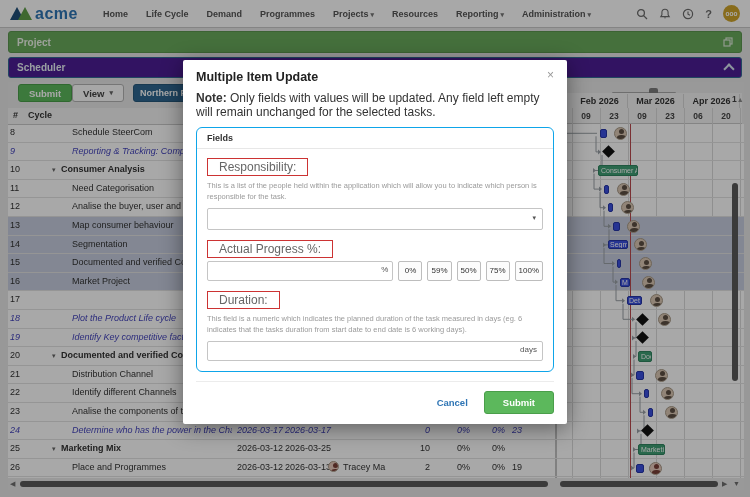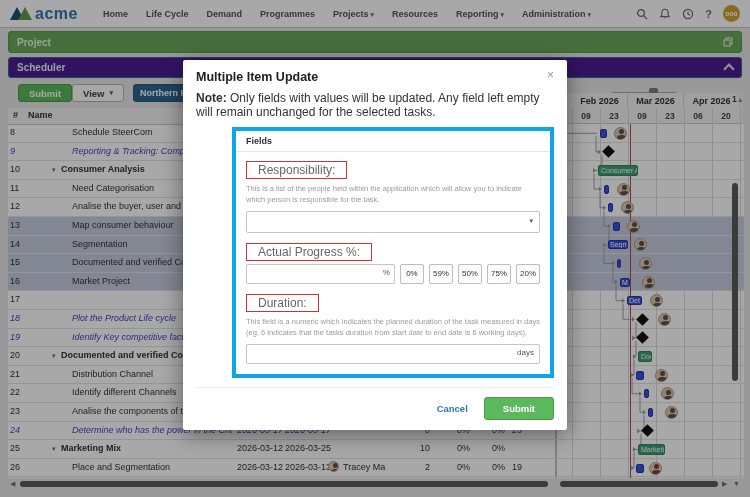--- a/index.html
+++ b/index.html
@@ -89,21 +89,21 @@
   .sarrow{position:absolute;font-size:7px;color:#707070;z-index:8;cursor:pointer;}
   
   .dim{position:absolute;inset:0;background:rgba(0,0,0,0.34);z-index:40;}
   .modal{position:absolute;left:183px;top:60px;width:384px;background:#fff;z-index:50;border-radius:2px;
          box-shadow:0 4px 22px rgba(0,0,0,.45);box-sizing:border-box;padding:10px 13px 10px;}
   .m-head{display:flex;align-items:flex-start;}
   .m-title{font-size:12.5px;font-weight:bold;color:#222;}
   .m-close{margin-left:auto;color:#999;font-size:12px;line-height:10px;cursor:pointer;}
   .m-note{font-size:12px;color:#333;margin-top:7px;}
   .m-note b{font-weight:bold;}
-  .fields-box{border:4px solid #0ea5e9;border-radius:0;margin-top:8px;margin-left:36px;}
+  .fields-box{border:1px solid #0ea5e9;border-radius:6px;margin-top:8px;}
   .fields-head{font-size:9px;font-weight:bold;color:#333;padding:5px 10px;border-bottom:1px solid #e7e7e7;}
   .fields-body{padding:8px 10px 10px;}
   .chip{display:inline-block;border:1px solid #cc3333;color:#666;font-size:12px;padding:1px 11px;margin-bottom:3px;}
   .fdesc{font-size:7.5px;color:#9a9a9a;line-height:1.45;margin:2px 0 5px;}
   .fsel{position:relative;height:20px;border:1px solid #c5c5c5;border-radius:2px;background:#fff;margin-bottom:9px;cursor:pointer;}
   .fsel .car{position:absolute;right:6px;top:5px;font-size:7px;color:#555;}
   .prow{display:flex;align-items:center;gap:5px;margin-bottom:9px;}
   .pinput{position:relative;flex:1;height:18px;border:1px solid #c5c5c5;border-radius:2px;background:#fff;}
   .pinput .suf{position:absolute;right:4px;top:3px;font-size:8px;color:#555;}
   .qbtn{height:20px;min-width:24px;padding:0 3px;background:#fcfcfc;border:1px solid #bdbdbd;border-radius:2px;
@@ -184,21 +184,21 @@
     <span>View</span>
       <span class="car">▾</span>
   </div>
   <div class="toolbar-btn btn-filter">Northern Front</div>
   <div class="zoom-slider">
     <div class="zoom-thumb"></div>
   </div>
 
   <div class="lheader">
     <span style="left:5px">#</span>
-    <span style="left:20px">Name</span>
+    <span style="left:20px">Cycle</span>
   </div>
 
   <div class="tl-head">
     <span class="tl-edge" style="left:2px;top:16px">6</span>
     <div id="tlMonths">
         <div class="tl-month" style="left: 14px; width: 56px;">Feb 2026</div>
         <div class="tl-month" style="left: 70px; width: 56px;">Mar 2026</div>
         <div class="tl-month" style="left: 126px; width: 56px;">Apr 2026</div>
       </div>
     <div id="tlDays">
@@ -419,21 +419,21 @@
         <span class="c-start">2026-03-12</span>
         <span class="c-end">2026-03-25</span>
         <span class="c-person"></span>
         <span class="c-dur">10</span>
         <span class="c-pct1">0%</span>
         <span class="c-pct2">0%</span>
         <span class="c-pred"></span>
       </div>
       <div class="trow">
         <span class="c-num">26</span>
-        <span class="c-name">Place and Segmentation</span>
+        <span class="c-name">Place and Programmes</span>
         <span class="c-start">2026-03-12</span>
         <span class="c-end">2026-03-13</span>
         <span class="c-person"><span class="pav av female"></span>Tracey Ma</span>
         <span class="c-dur">2</span>
         <span class="c-pct1">0%</span>
         <span class="c-pct2">0%</span>
         <span class="c-pred">19</span>
       </div>
     </div>
   <div class="today" style="left:622px"></div>
@@ -543,21 +543,21 @@
       <div class="chip">Actual Progress %:</div>
       <div class="prow">
         <div class="pinput">
           <span class="suf">%</span>
         </div>
         <div id="quickBtns" style="display:flex;gap:5px;">
             <button class="qbtn">0%</button>
             <button class="qbtn">59%</button>
             <button class="qbtn">50%</button>
             <button class="qbtn">75%</button>
-            <button class="qbtn">20%</button>
+            <button class="qbtn">100%</button>
           </div>
       </div>
 
       <div class="chip">Duration:</div>
       <div class="fdesc">This field is a numeric which indicates the planned duration of the task measured in days (eg. 6 indicates that the tasks duration from start date to end date is 6 working days).</div>
       <div class="dinput">
         <span class="suf">days</span>
       </div>
 
     </div>

